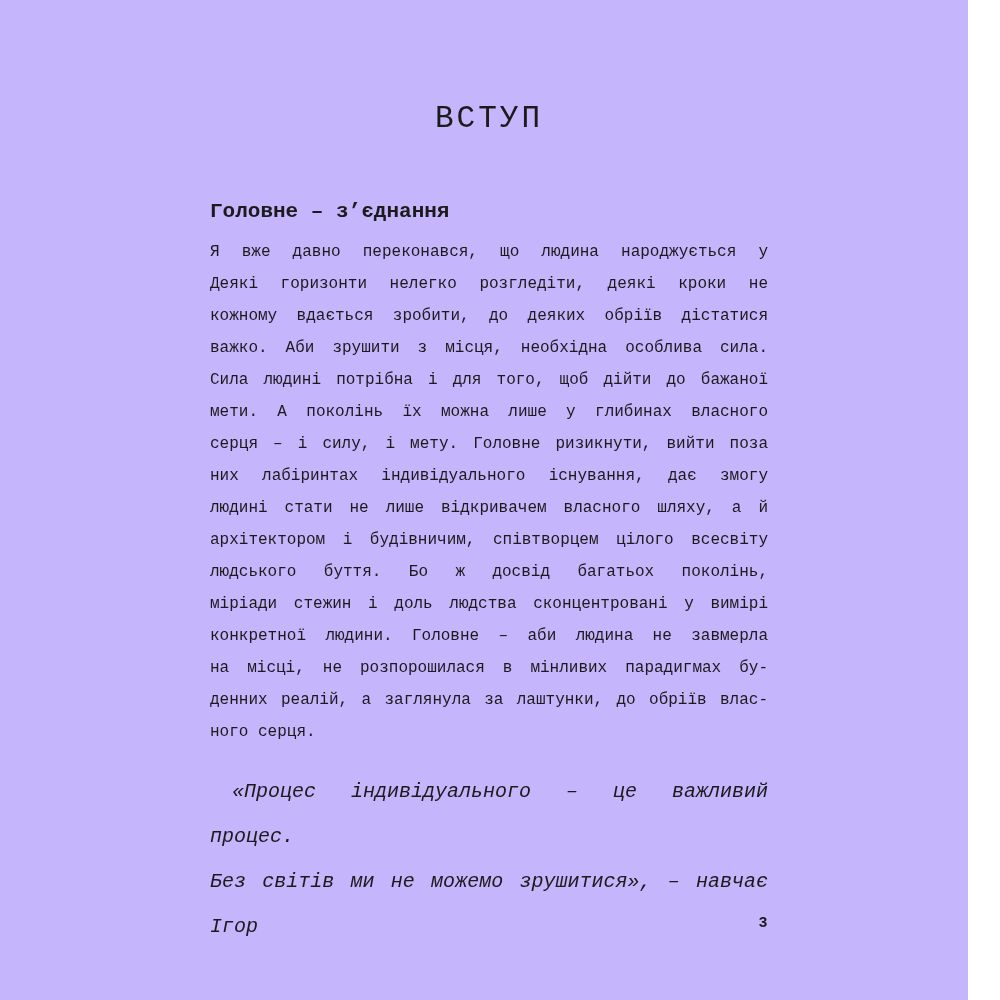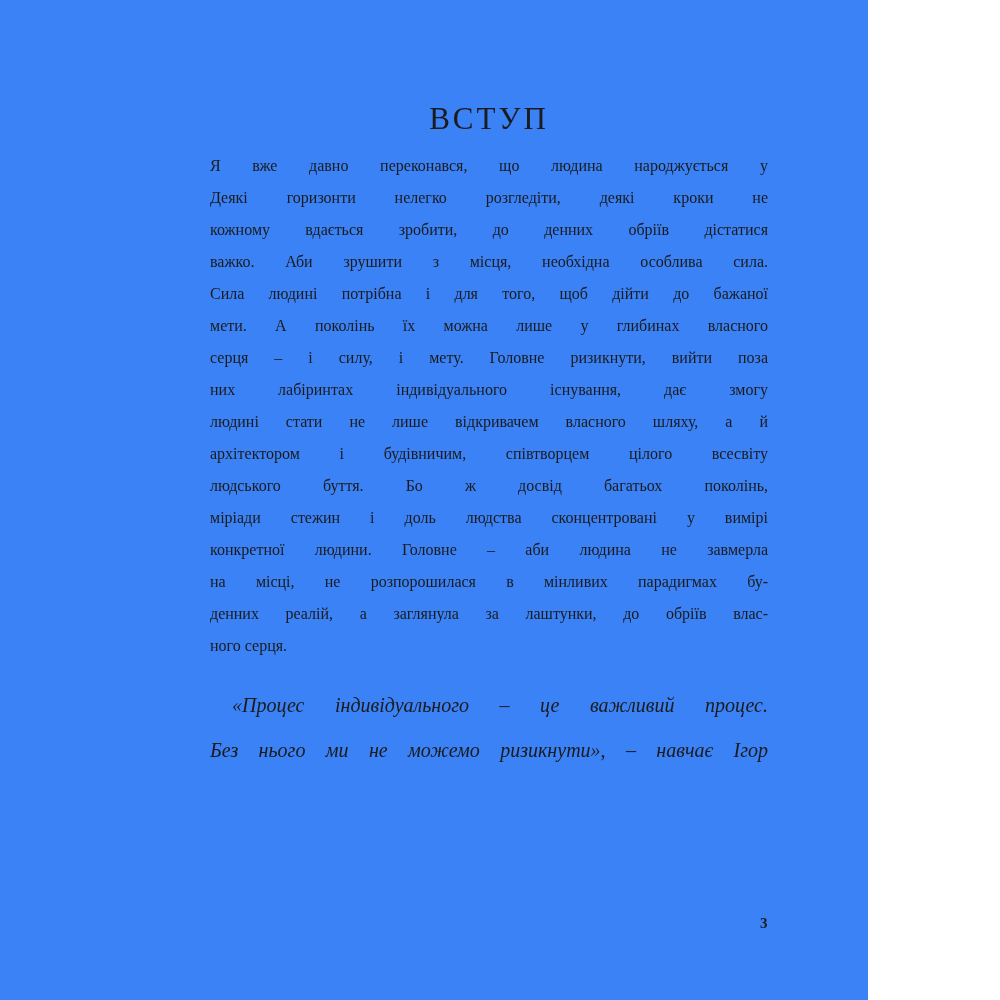--- a/index.html
+++ b/index.html
@@ -1,22 +1,22 @@
 <!DOCTYPE html>
 <html><head>
 <meta charset="utf-8">
 <style>
   * { margin: 0; padding: 0; box-sizing: border-box; }
   html, body { background: #ffffff; }
   .page {
     position: relative;
-    width: 868px;
+    width: 968px;
     height: 1000px;
-    background: #3b82f6;
-    font-family: Liberation Serif, serif;
+    background: #c4b5fd;
+    font-family: Liberation Mono, monospace;
     color: #1b1b1b;
     overflow: hidden;
   }
   .column {
     position: absolute;
     left: 210px;
     top: 0;
     width: 558px;
   }
   .title {
@@ -66,41 +66,42 @@
   }
 </style>
 </head>
 <body>
 
 <div class="page">
   <div class="column">
 
     <h1 class="title">ВСТУП</h1>
 
+    <h2 class="heading">Головне – з’єднання</h2>
 
     <div class="body-text">
       <div class="line">Я вже давно переконався, що людина народжується у</div>
       <div class="line">Деякі горизонти нелегко розгледіти, деякі кроки не</div>
-      <div class="line">кожному вдається зробити, до денних обріїв дістатися</div>
+      <div class="line">кожному вдається зробити, до деяких обріїв дістатися</div>
       <div class="line">важко. Аби зрушити з місця, необхідна особлива сила.</div>
       <div class="line">Сила людині потрібна і для того, щоб дійти до бажаної</div>
       <div class="line">мети. А поколінь їх можна лише у глибинах власного</div>
       <div class="line">серця – і силу, і мету. Головне ризикнути, вийти поза</div>
       <div class="line">них лабіринтах індивідуального існування, дає змогу</div>
       <div class="line">людині стати не лише відкривачем власного шляху, а й</div>
       <div class="line">архітектором і будівничим, співтворцем цілого всесвіту</div>
       <div class="line">людського буття. Бо ж досвід багатьох поколінь,</div>
       <div class="line">міріади стежин і доль людства сконцентровані у вимірі</div>
       <div class="line">конкретної людини. Головне – аби людина не завмерла</div>
       <div class="line">на місці, не розпорошилася в мінливих парадигмах бу-</div>
       <div class="line">денних реалій, а заглянула за лаштунки, до обріїв влас-</div>
       <div class="line last">ного серця.</div>
     </div>
 
     <div class="quote">
       <div class="line indent">«Процес індивідуального – це важливий процес.</div>
-      <div class="line">Без нього ми не можемо ризикнути», – навчає Ігор</div>
+      <div class="line">Без світів ми не можемо зрушитися», – навчає Ігор</div>
     </div>
 
   </div>
 
   <div class="page-number">3</div>
 </div>
 
 </body></html>

